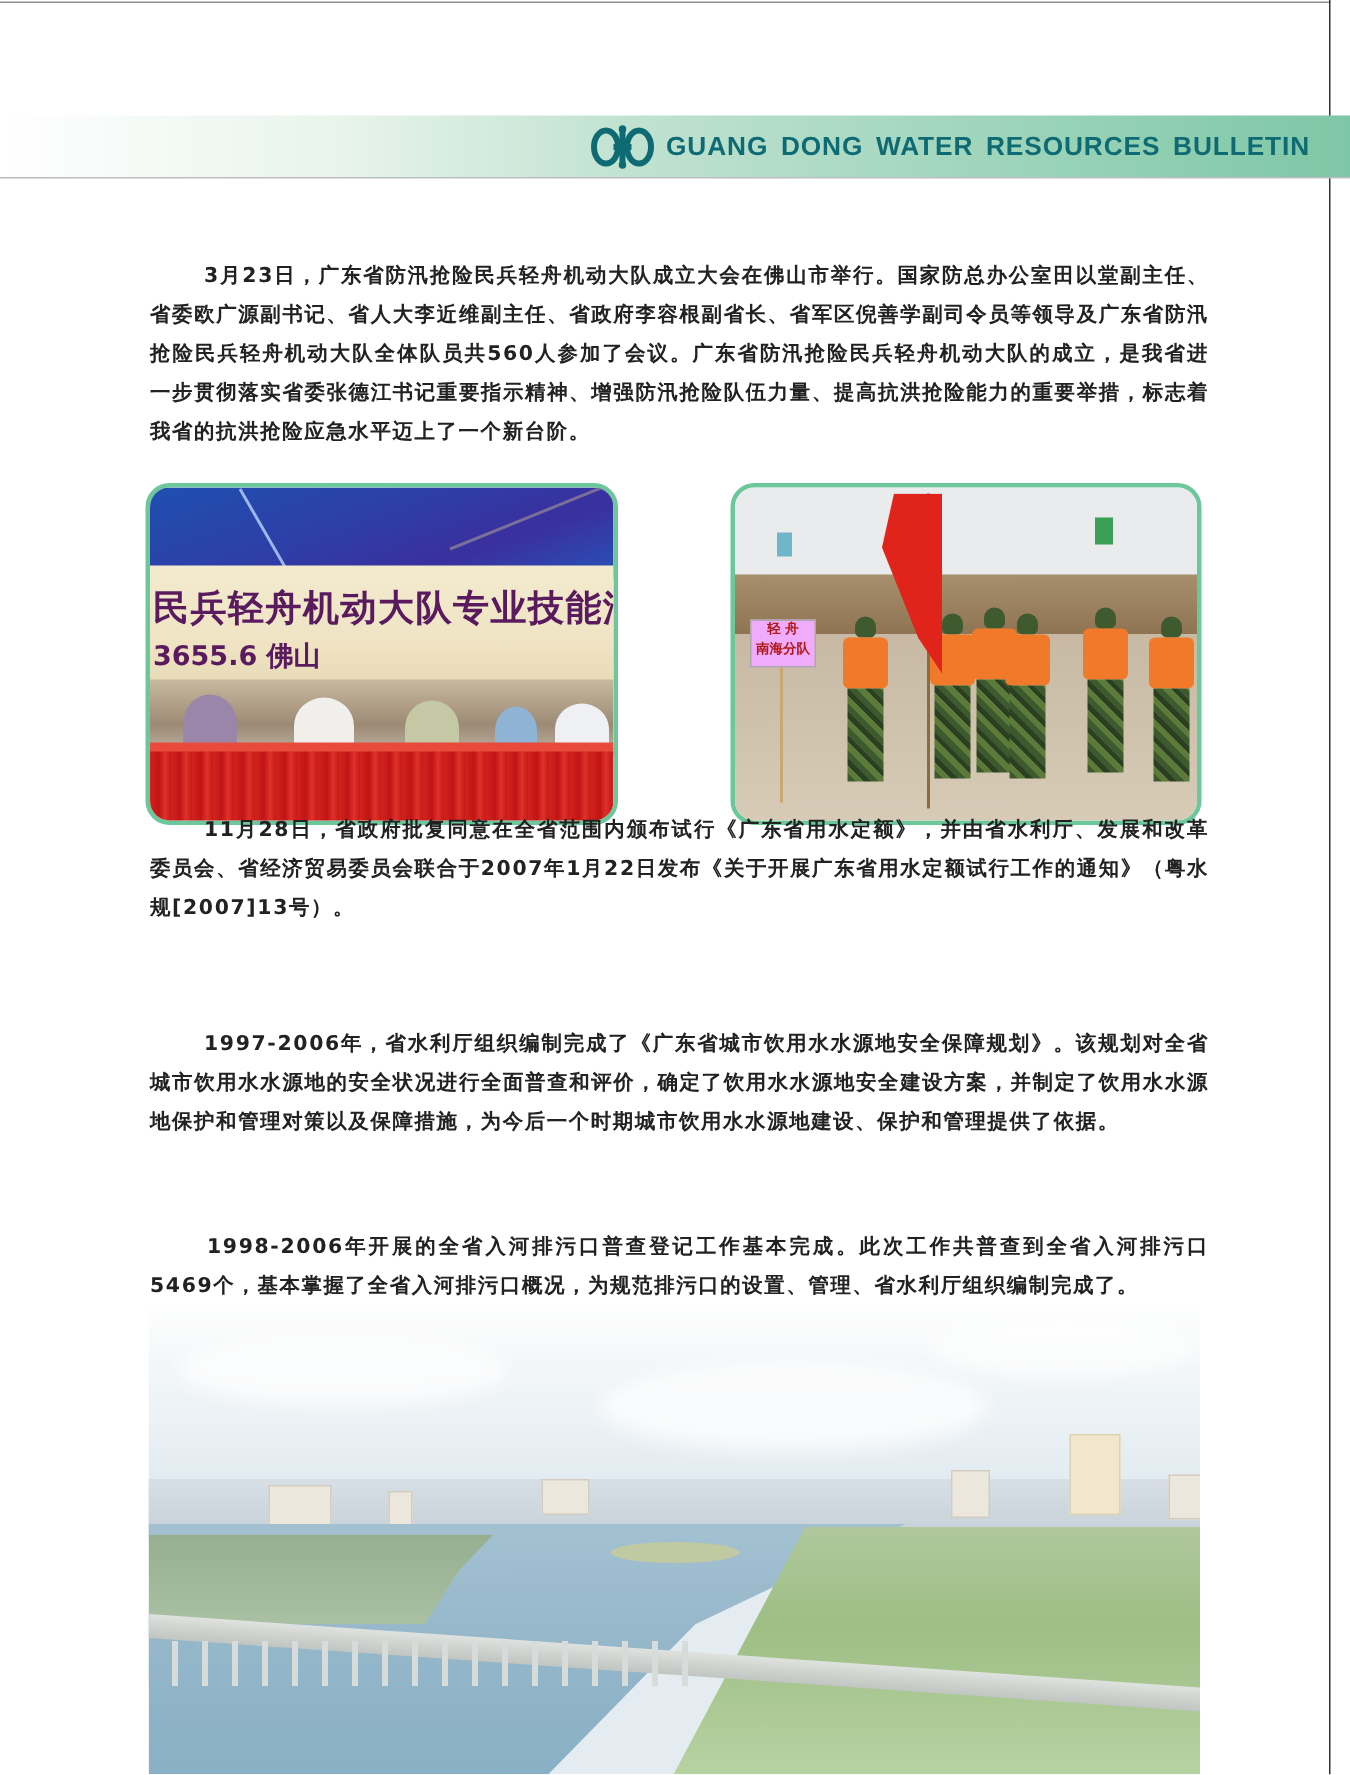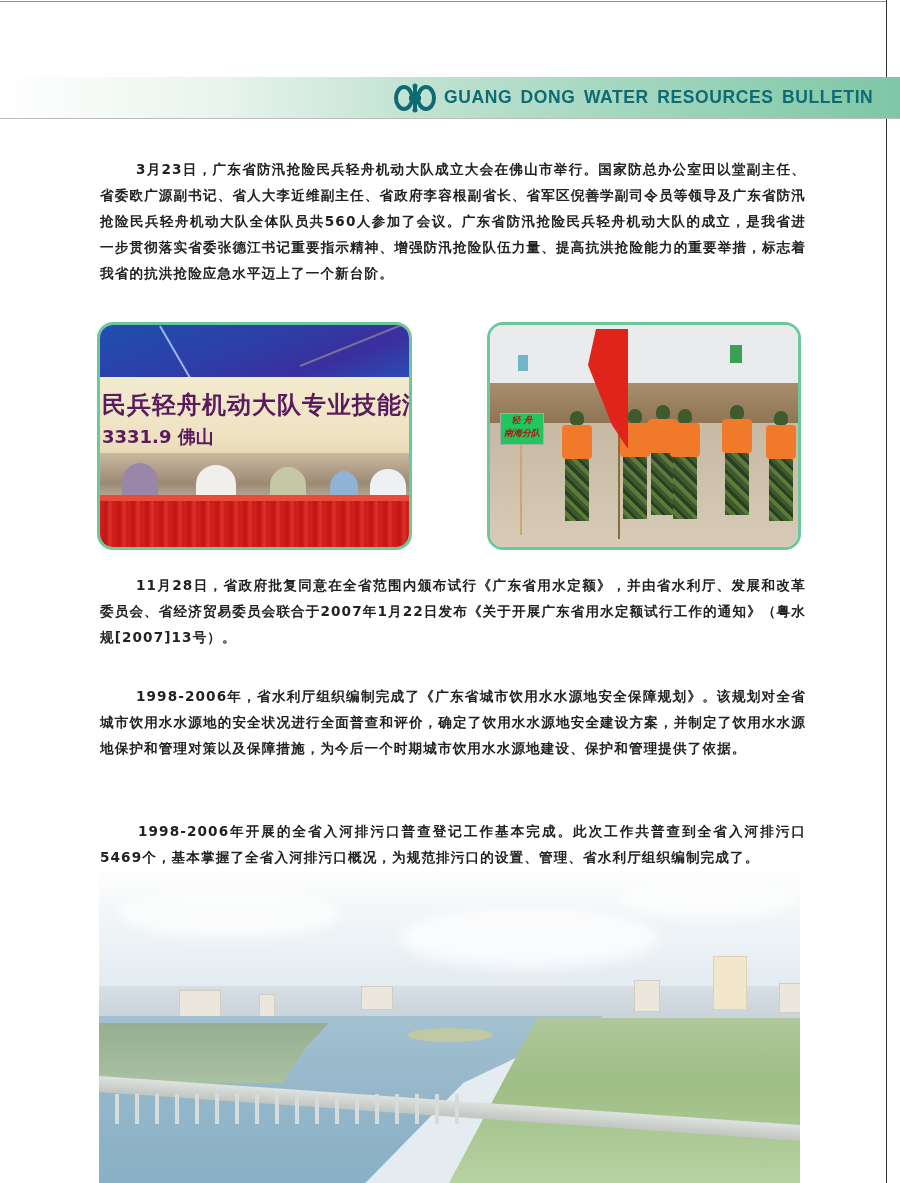--- a/index.html
+++ b/index.html
@@ -64,22 +64,22 @@
   .p2 .ground { position: absolute; left: 0; top: 98px; width: 100%; height: 130px;
     background: linear-gradient(to bottom, #c7b9a3, #d8ccb8); }
   .p2 .soldier { position: absolute; width: 30px; }
   .p2 .soldier .head { width: 14px; height: 14px; margin: 0 auto; background: #3e5a2e; border-radius: 50% 50% 30% 30%; }
   .p2 .soldier .vest { width: 30px; height: 34px; background: #f07a2a; border-radius: 4px; }
   .p2 .soldier .legs { width: 24px; height: 62px; margin: 0 auto;
     background: repeating-linear-gradient(45deg, #3d5a2e 0 4px, #5c7a3a 4px 8px, #2d3f22 8px 11px); }
   .p2 .flag { position: absolute; left: 98px; top: 4px; width: 40px; height: 120px; background: #e0241c;
     clip-path: polygon(20% 0, 100% 0, 100% 100%, 60% 80%, 0 30%); }
   .p2 .flagpole { position: absolute; left: 128px; top: 4px; width: 2px; height: 210px; background: #8a6d3f; }
-  .p2 .sign { position: absolute; left: 10px; top: 88px; width: 42px; height: 30px; background: #22c55e;
-    border: 1px solid #aaa; font-size: 9px; line-height: 13px; text-align: center; color: #b01818; font-weight: bold; font-style: italic; }
+  .p2 .sign { position: absolute; left: 10px; top: 88px; width: 42px; height: 30px; background: #f0abfc;
+    border: 1px solid #aaa; font-size: 9px; line-height: 13px; text-align: center; color: #b01818; font-weight: bold; }
   .p2 .signpost { position: absolute; left: 30px; top: 118px; width: 2px; height: 92px; background: #c9a872; }
   .p2 .green-flag { position: absolute; left: 240px; top: 20px; width: 12px; height: 18px; background: #3aa055; }
   .p2 .blue-flag { position: absolute; left: 28px; top: 30px; width: 10px; height: 16px; background: #6fb6c9; }
   
   .panorama { position: absolute; left: 99px; top: 868px; width: 701px; height: 315px; overflow: hidden; }
   .panorama .sky { position: absolute; inset: 0;
     background: linear-gradient(to bottom, #ffffff 0%, #f2f6f8 12%, #dbe6ee 40%, #d6e2ea 55%, #dfe8ee 62%); }
   .panorama .cloud { position: absolute; border-radius: 50%; background: rgba(255,255,255,0.7); filter: blur(6px); }
   .panorama .city { position: absolute; left: 0; top: 118px; width: 100%; height: 40px;
     background: linear-gradient(to bottom, #cfd8e0, #b9c6cf); }
@@ -113,31 +113,31 @@
       <ellipse cx="32" cy="15" rx="8" ry="11" fill="none" stroke="#0e6a73" stroke-width="4"></ellipse>
       <rect x="19" y="2" width="4" height="26" fill="#0e6a73"></rect>
       <rect x="15" y="13" width="12" height="4" fill="#0e6a73"></rect>
       <circle cx="21" cy="3" r="2.5" fill="#0e6a73"></circle>
       <circle cx="21" cy="27" r="2.5" fill="#0e6a73"></circle>
     </svg>
     <span class="banner-title">GUANG DONG WATER RESOURCES BULLETIN</span>
   </div>
 </div>
 
-<div class="para" style="top:156px;">
+<div class="para" style="top:171px;">
   <span class="indent"></span><span>3月23日，</span><span>广东省防汛抢险民兵轻舟机动大队成立大会在佛山市举行。国家防总办公室田以堂副主任、省委欧广源副书记、省人大李近维副主任、省政府李容根副省长、省军区倪善学副司令员等领导及广东省防汛抢险民兵轻舟机动大队全体队员共560人参加了会议。广东省防汛抢险民兵轻舟机动大队的成立，是我省进一步贯彻落实省委张德江书记重要指示精神、增强防汛抢险队伍力量、提高抗洪抢险能力的重要举措，标志着我省的抗洪抢险应急水平迈上了一个新台阶。</span>
 </div>
 
 <div class="photo p1">
   <div class="tent"></div>
   <div class="tent-beam" style="left:60px;top:0;width:70px;transform:rotate(60deg);"></div>
   <div class="tent-beam" style="left:200px;top:40px;width:110px;transform:rotate(-22deg);background:#7a6f9a;"></div>
   <div class="backdrop"></div>
   <div class="bd-text1">民兵轻舟机动大队专业技能汇报演示</div>
-  <div class="bd-text2">3331.9 佛山</div>
+  <div class="bd-text2">3655.6 佛山</div>
   <div class="people"></div>
   <div class="person" style="left:22px;top:138px;width:36px;height:40px;background:#9a86a8;"></div>
   <div class="person" style="left:96px;top:140px;width:40px;height:38px;background:#f0efec;"></div>
   <div class="person" style="left:170px;top:142px;width:36px;height:36px;background:#c4c8a4;"></div>
   <div class="person" style="left:230px;top:146px;width:28px;height:32px;background:#8fb3d4;"></div>
   <div class="person" style="left:270px;top:144px;width:36px;height:34px;background:#eef0f4;"></div>
   <div class="tabletop"></div>
   <div class="table"></div>
 </div>
 
@@ -179,26 +179,26 @@
     </div>
   <div class="flagpole"></div>
   <div class="flag"></div>
   <div class="signpost"></div>
   <div class="sign">
     <div>轻 舟</div>
     <div>南海分队</div>
   </div>
 </div>
 
-<div class="para" style="top:572px;">
+<div class="para" style="top:540px;">
   <span class="indent"></span><span>11月28日，</span><span>省政府批复同意在全省范围内颁布试行《广东省用水定额》，并由省水利厅、发展和改革委员会、省经济贸易委员会联合于2007年1月22日发布《关于开展广东省用水定额试行工作的通知》（粤水规[2007]13号）。</span>
 </div>
 
 <div class="para" style="top:683px;">
-  <span class="indent"></span><span>1998-2006年，</span><span>省水利厅组织编制完成了《广东省城市饮用水水源地安全保障规划》。该规划对全省城市饮用水水源地的安全状况进行全面普查和评价，确定了饮用水水源地安全建设方案，并制定了饮用水水源地保护和管理对策以及保障措施，为今后一个时期城市饮用水水源地建设、保护和管理提供了依据。</span>
+  <span class="indent"></span><span>1997-2006年，</span><span>省水利厅组织编制完成了《广东省城市饮用水水源地安全保障规划》。该规划对全省城市饮用水水源地的安全状况进行全面普查和评价，确定了饮用水水源地安全建设方案，并制定了饮用水水源地保护和管理对策以及保障措施，为今后一个时期城市饮用水水源地建设、保护和管理提供了依据。</span>
 </div>
 
 <div class="para" style="top:818px;">
   <span class="indent" style="width:38px;"></span><span>1998-2006年</span><span>开展的全省入河排污口普查登记工作基本完成。此次工作共普查到全省入河排污口5469个，基本掌握了全省入河排污口概况，为规范排污口的设置、管理、省水利厅组织编制完成了。</span>
 </div>
 
 <div class="panorama">
   <div class="sky"></div>
   <div class="cloud" style="left:20px;top:20px;width:220px;height:50px;"></div>
   <div class="cloud" style="left:300px;top:40px;width:260px;height:60px;"></div>

